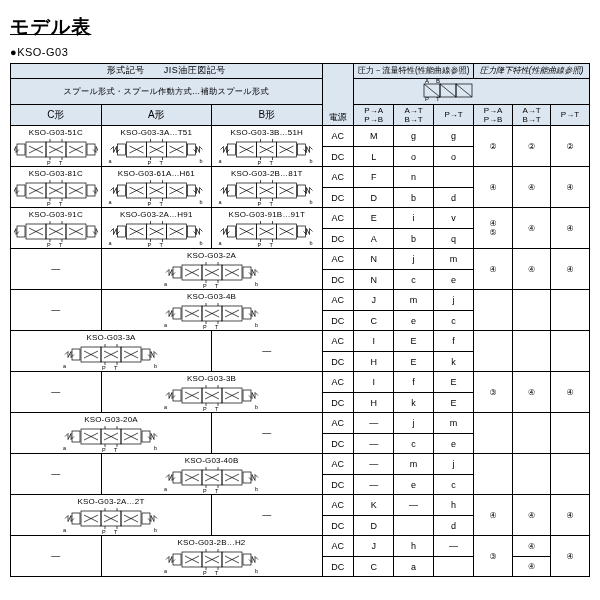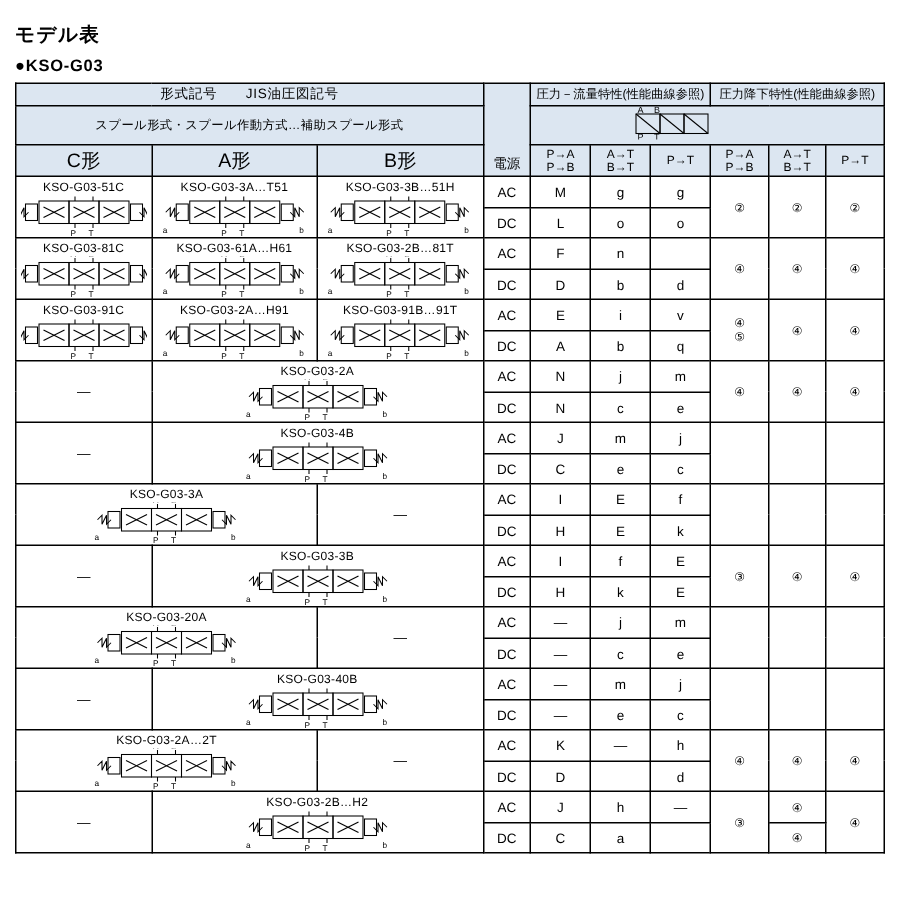--- a/index.html
+++ b/index.html
@@ -5,47 +5,47 @@
   html,body{margin:0;padding:0;}
   body{
     width:600px;height:600px;
     background:#ffffff;
     font-family:"Liberation Sans","DejaVu Sans",sans-serif;
     color:#000;
     -webkit-font-smoothing:none;
   }
   .page{position:relative;width:600px;height:600px;box-sizing:border-box;padding:0;}
   .title{
-    font-size:13px;font-weight:bold;margin:14px 10px 0 10px;letter-spacing:1px;
+    font-size:19px;font-weight:bold;margin:14px 10px 0 10px;letter-spacing:1px;text-decoration:underline;
   }
   .subtitle{
-    font-size:11px;font-weight:bold;margin:6px 0 5px 10px;letter-spacing:0.5px;
+    font-size:11px;font-weight:normal;margin:6px 0 5px 10px;letter-spacing:0.5px;
   }
   table.main{
     border-collapse:collapse;
     width:580px;
     margin-left:10px;
     table-layout:fixed;
     font-size:8px;
     padding-left:36px;
   }
   table.main td, table.main th{
     border:1px solid #000;
     padding:0;
     text-align:center;
     vertical-align:middle;
     font-weight:normal;
   }
   .hdr{background:#dce6f1;}
   .h-sym{font-size:9px;letter-spacing:0.5px;padding:3px 0;}
   .h-spool{font-size:8.2px;letter-spacing:0.3px;padding:2px 0;margin-left:20px;}
-  .h-form{font-size:13px;padding:2px 0;}
+  .h-form{font-size:10px;padding:2px 0;}
   .h-power{font-size:9px;line-height:1.25;padding:2px 0;margin-top:46px;}
   .h-flow{font-size:8.2px;padding:2px 0;margin-left:12px;}
-  .h-drop{font-size:8.2px;padding:2px 0;}
+  .h-drop{font-size:8.2px;padding:2px 0;font-style:italic;}
   .h-port{font-size:8px;line-height:1.2;padding:1px 0;}
   .model-cell{
     height:38px;position:relative;margin-left:44px;
   }
   .model-name{
     font-size:8px;margin-top:2px;letter-spacing:0.2px;white-space:nowrap;
   }
   .ac-dc{font-size:9px;height:17px;}
   .val{font-size:9px;}
   .valb{font-size:9px;font-weight:bold;}

